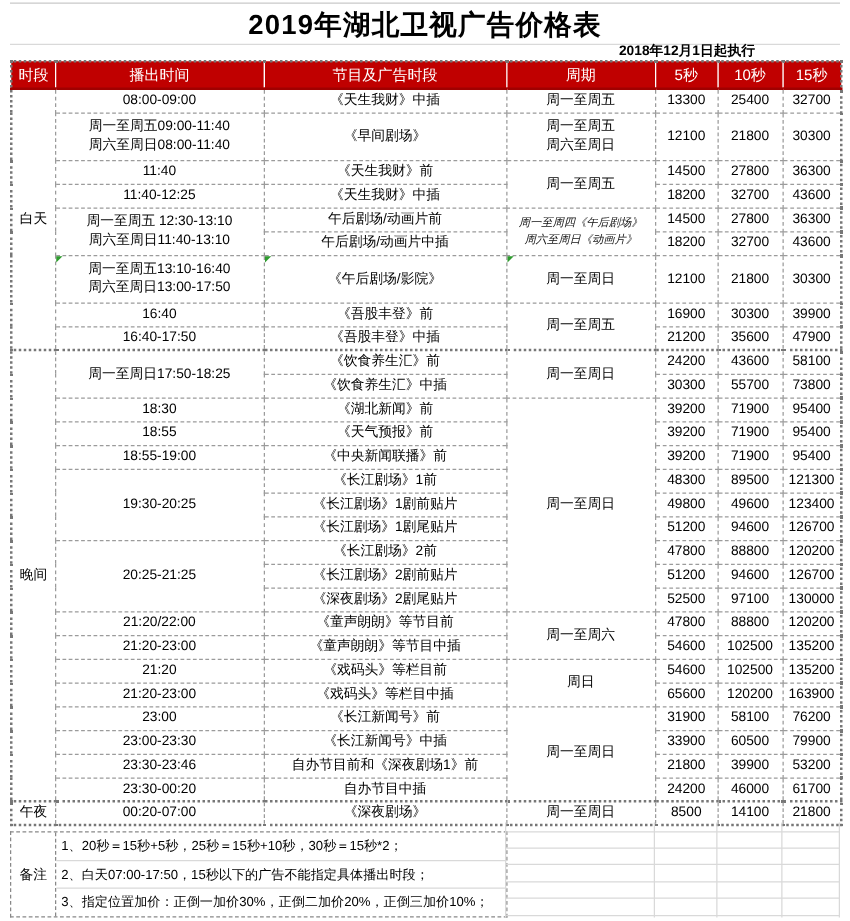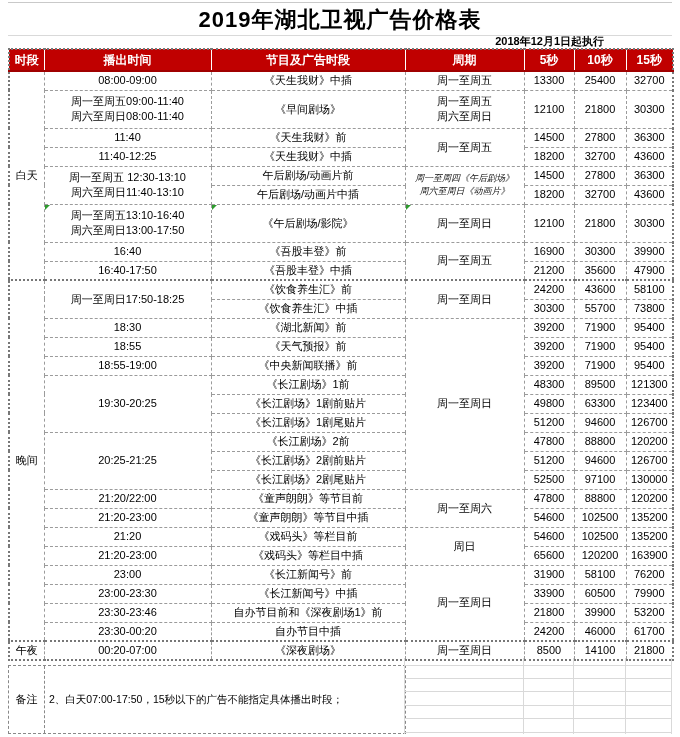--- a/index.html
+++ b/index.html
@@ -17,21 +17,21 @@
   .title{position:absolute;left:8px;top:5px;width:664px;height:30px;
          font-size:22px;font-weight:bold;text-align:center;line-height:30px;letter-spacing:1px;}
   .effective{position:absolute;right:8px;top:35px;height:13px;line-height:13px;
          font-size:11px;font-weight:bold;text-align:center;}
 
   table.price{position:absolute;left:8px;top:48px;width:664px;border-collapse:collapse;
          table-layout:fixed;border:2px dotted var(--sec);}
   col.c-period{width:35px;} col.c-time{width:167px;} col.c-prog{width:194px;}
   col.c-cycle{width:119px;} col.c-p5{width:50px;} col.c-p10{width:52px;} col.c-p15{width:47px;}
 
-  th{background:var(--hdr-bg);color:var(--hdr-tx);font-size:12px;font-weight:bold;
+  th{background:var(--hdr-bg);color:var(--hdr-tx);font-size:12px;font-weight:normal;
      height:20px;border:1px solid #ffffff;border-bottom:2px solid #a00000;padding:0;}
   td{border:1px dashed var(--bd);font-size:11px;text-align:center;vertical-align:middle;
      padding:0 1px;position:relative;line-height:15px;}
   tr{height:19px;} tr.tall{height:38px;}
   tr.sec td{border-top:2px dotted var(--sec);}
   td.small-cycle{font-size:9px;line-height:13px;color:#111;font-style:italic;}
   td div{pointer-events:none;}
   .tri{position:absolute;top:0;left:0;width:0;height:0;
        border-top:5px solid var(--green);border-right:5px solid transparent;}
 
@@ -367,21 +367,21 @@
           </td>
         </tr>
         <tr>
           <td>
             <div>《长江剧场》1剧前贴片</div>
           </td>
           <td>
             <div>49800</div>
           </td>
           <td>
-            <div>63300</div>
+            <div>49600</div>
           </td>
           <td>
             <div>123400</div>
           </td>
         </tr>
         <tr>
           <td>
             <div>《长江剧场》1剧尾贴片</div>
           </td>
           <td>
@@ -420,21 +420,21 @@
           </td>
           <td>
             <div>94600</div>
           </td>
           <td>
             <div>126700</div>
           </td>
         </tr>
         <tr>
           <td>
-            <div>《长江剧场》2剧尾贴片</div>
+            <div>《深夜剧场》2剧尾贴片</div>
           </td>
           <td>
             <div>52500</div>
           </td>
           <td>
             <div>97100</div>
           </td>
           <td>
             <div>130000</div>
           </td>
@@ -606,21 +606,23 @@
           <td>
             <div>21800</div>
           </td>
         </tr>
       </tbody>
   </table>
 
   <div class="notes-block">
     <div class="notes-label">备注</div>
     <div class="notes-body" id="notes-body">
+        <div class="note-row">1、20秒＝15秒+5秒，25秒＝15秒+10秒，30秒＝15秒*2；</div>
         <div class="note-row">2、白天07:00-17:50，15秒以下的广告不能指定具体播出时段；</div>
+        <div class="note-row">3、指定位置加价：正倒一加价30%，正倒二加价20%，正倒三加价10%；</div>
       </div>
   </div>
 
   <div class="v-light" style="left:404px;"></div>
   <div class="v-light" style="left:523px;"></div>
   <div class="v-light" style="left:573px;"></div>
   <div class="v-light" style="left:625px;"></div>
   <div class="v-light" style="left:671px;"></div>
   <div class="h-light" style="top:665px;"></div>
   <div class="h-light" style="top:678px;"></div>

